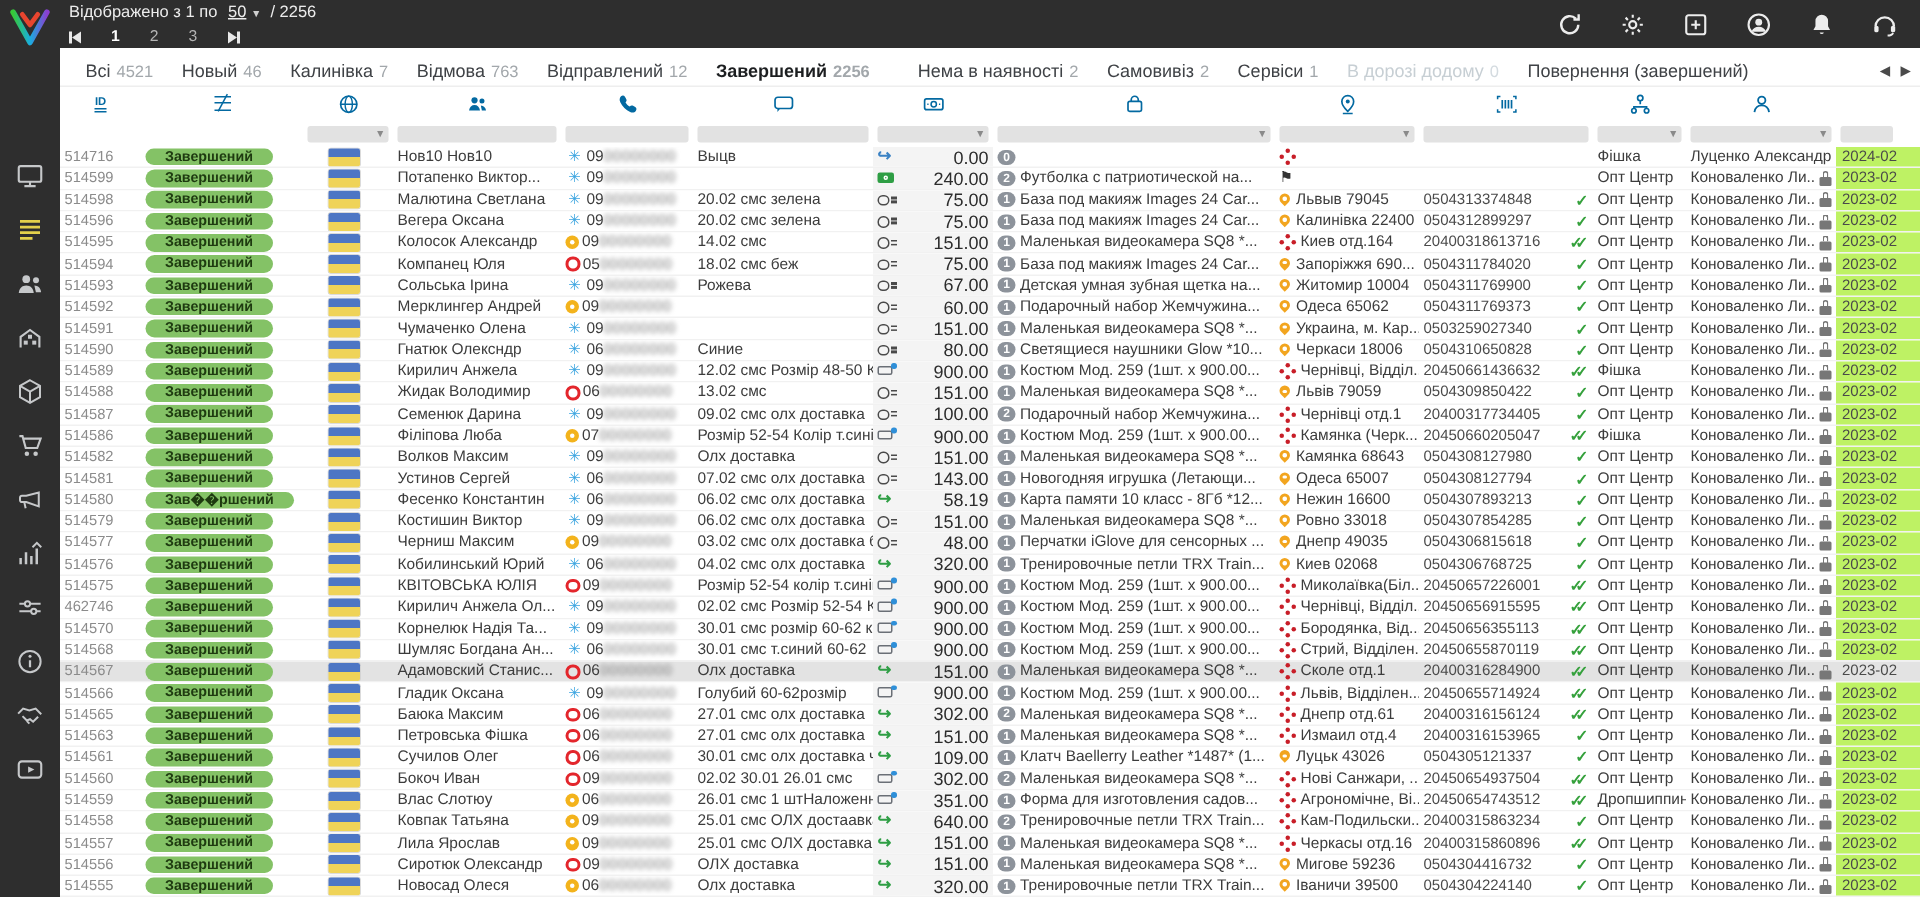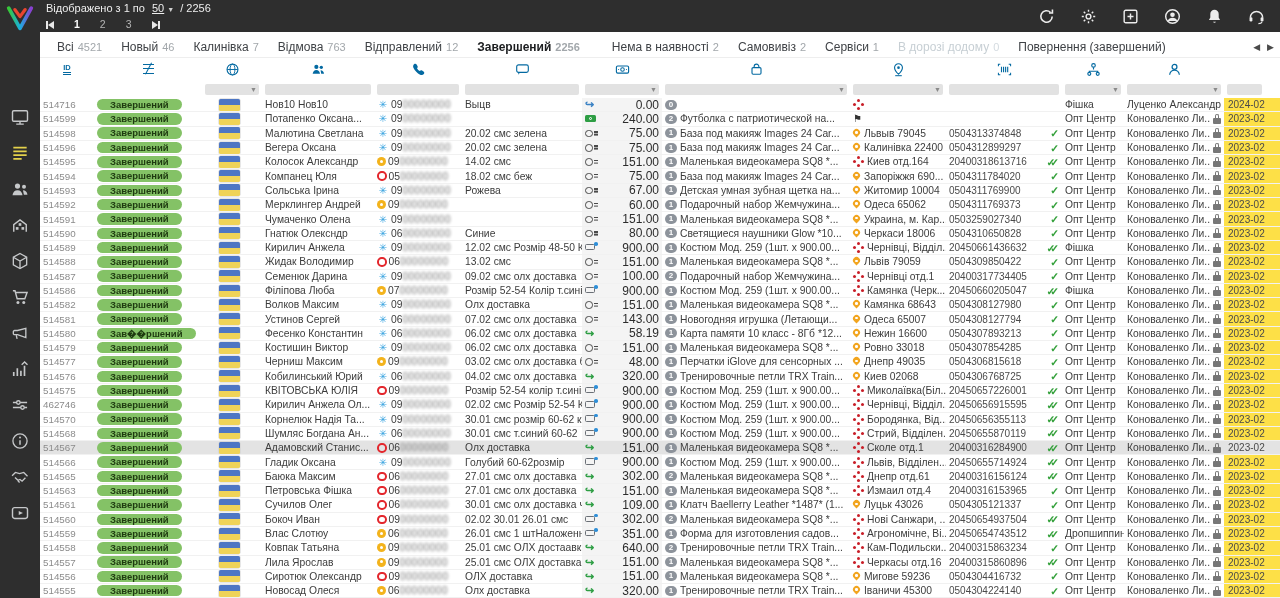--- a/index.html
+++ b/index.html
@@ -86,21 +86,21 @@
   .ship-ukrposhta{width:11px;height:11px;position:relative;}
   .ship-ukrposhta::before{content:"";position:absolute;left:4px;top:0;width:3px;height:3px;background:#c81e28;border-radius:50%;box-shadow:-4px 4px 0 #c81e28,4px 4px 0 #c81e28,0 8px 0 #c81e28;}
   .ship-courier::before{content:"⚑";color:#333;font-size:10px;line-height:11px;}
   .c-track{font-size:10px;color:#4a4a4a;}
   .chk{color:#35a13c;font-weight:bold;font-size:10.5px;margin-left:auto;padding-left:3px;}
   .chk.d2{letter-spacing:-5px;padding-right:5px;}
   .lock{width:8px;height:10px;position:relative;margin-left:3px;flex:0 0 auto;}
   .lock::before{content:"";position:absolute;top:0;left:1.6px;width:4.8px;height:4.5px;border:1.3px solid #777;border-bottom:none;border-radius:3px 3px 0 0;box-sizing:border-box;}
   .lock::after{content:"";position:absolute;bottom:0;left:0;width:8px;height:5.8px;background:#777;border-radius:1px;}
   .mtx{overflow:hidden;flex:1;}
-  .c-date{background:#fde047;color:#4a4a4a;font-size:10px;padding-left:4px;}
+  .c-date{background:#bef264;color:#4a4a4a;font-size:10px;padding-left:4px;}
   .r.sel .c{background:#e3e3e3;}
 </style>
 </head>
 <body>
 
 <aside class="sidebar">
   <svg class="logo" viewBox="0 0 32 32">
     <defs>
         <linearGradient id="lgA" x1="0" y1="0" x2="1" y2="0">
       <stop offset="0" stop-color="#37c837"></stop>
@@ -464,21 +464,21 @@
       <div class="c c-date">2024-02</div>
     </div>
     <div class="r">
       <div class="c c-id">514599</div>
       <div class="c">
         <span class="pill">Завершений</span>
       </div>
       <div class="c">
         <span class="flag"></span>
       </div>
-      <div class="c">Потапенко Оксана...</div>
+      <div class="c">Потапенко Виктор...</div>
       <div class="c">
         <span class="op op-kyivstar"></span>
         <span>09</span>
         <span class="blurred">00000000</span>
       </div>
       <div class="c"></div>
       <div class="c c-price">
         <span class="pay pay-cash"></span>
         <span class="pr">240.00</span>
       </div>
@@ -1734,21 +1734,21 @@
       <div class="c c-price">
         <span class="pay pay-received-green"></span>
         <span class="pr">320.00</span>
       </div>
       <div class="c">
         <span class="qty">1</span>
         <span>Тренировочные петли TRX Train...</span>
       </div>
       <div class="c">
         <span class="ship ship-pin"></span>
-        <span>Іваничи 45300</span>
+        <span>Іваничи 39500</span>
       </div>
       <div class="c c-track">
         <span>0504304224140</span>
         <span class="chk">✓</span>
       </div>
       <div class="c">Опт Центр</div>
       <div class="c">
         <span class="mtx">Коноваленко Ли...</span>
         <span class="lock"></span>
       </div>

